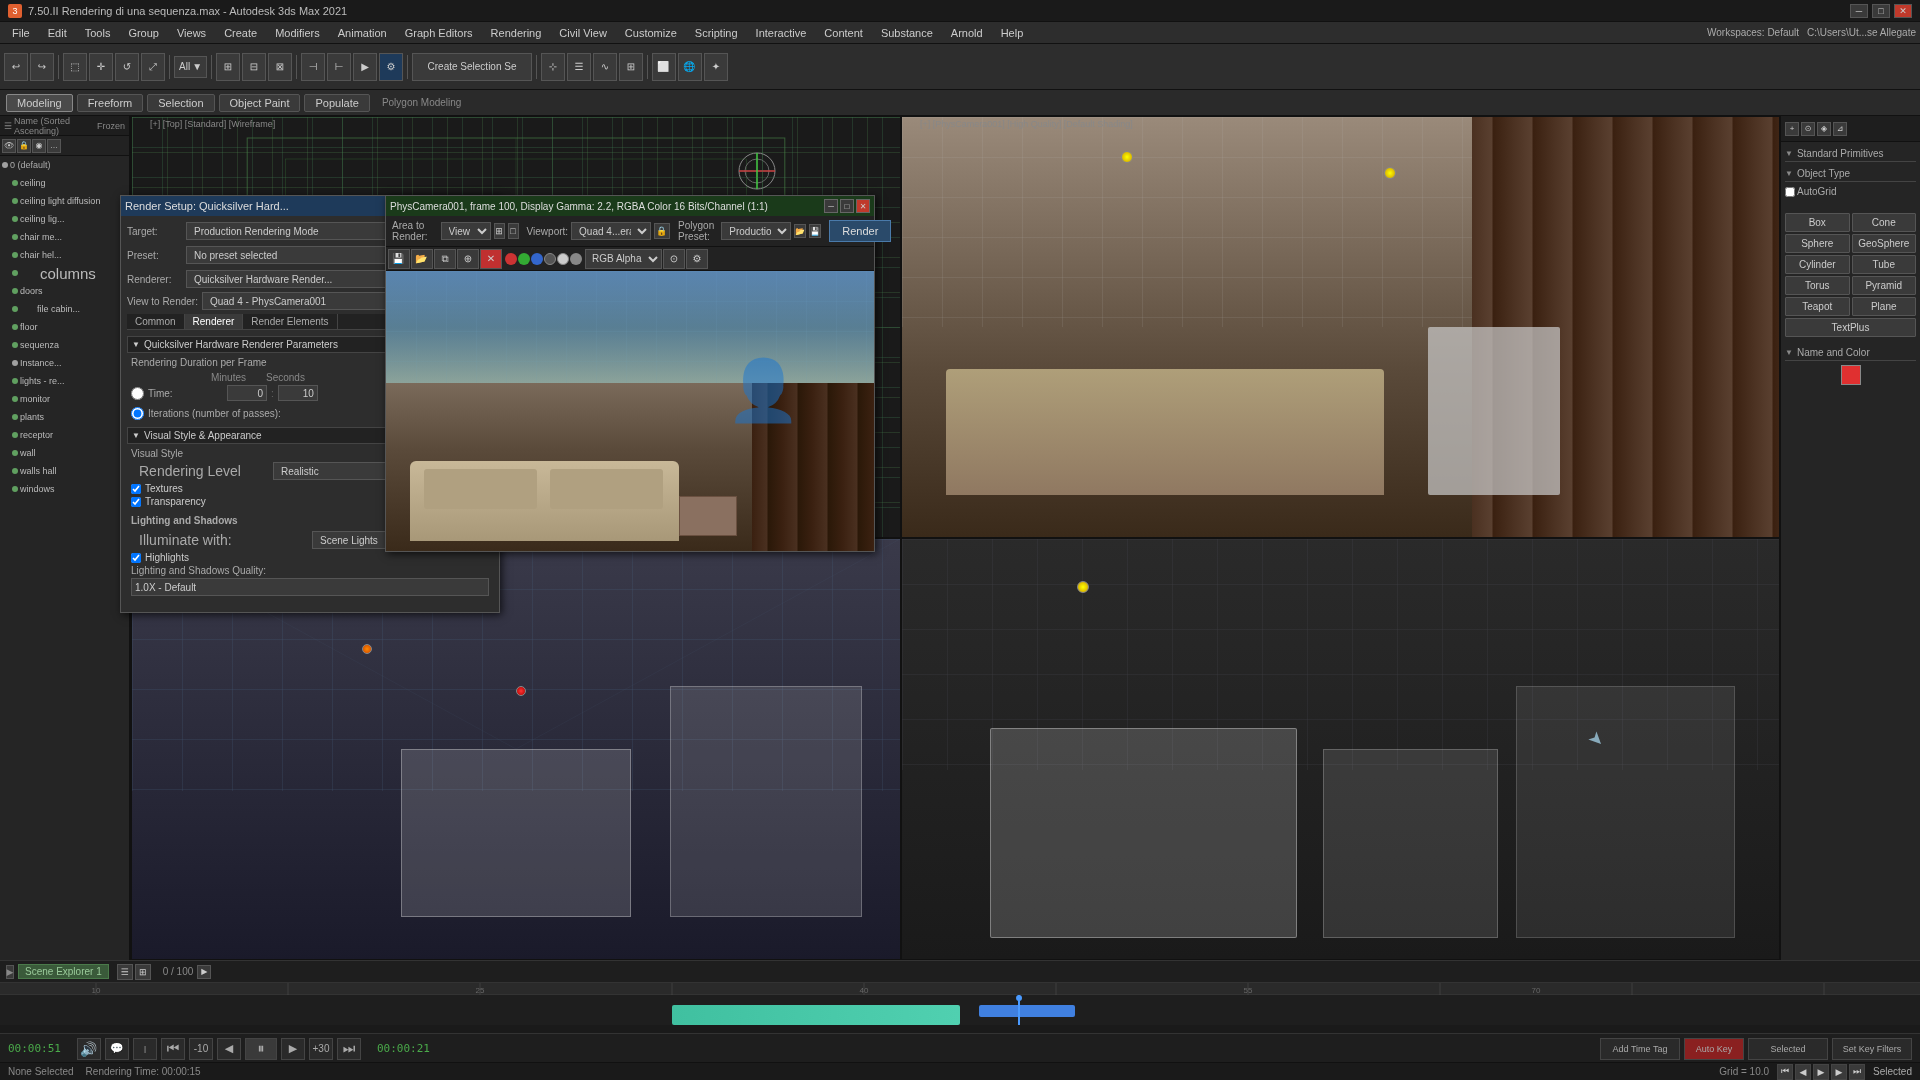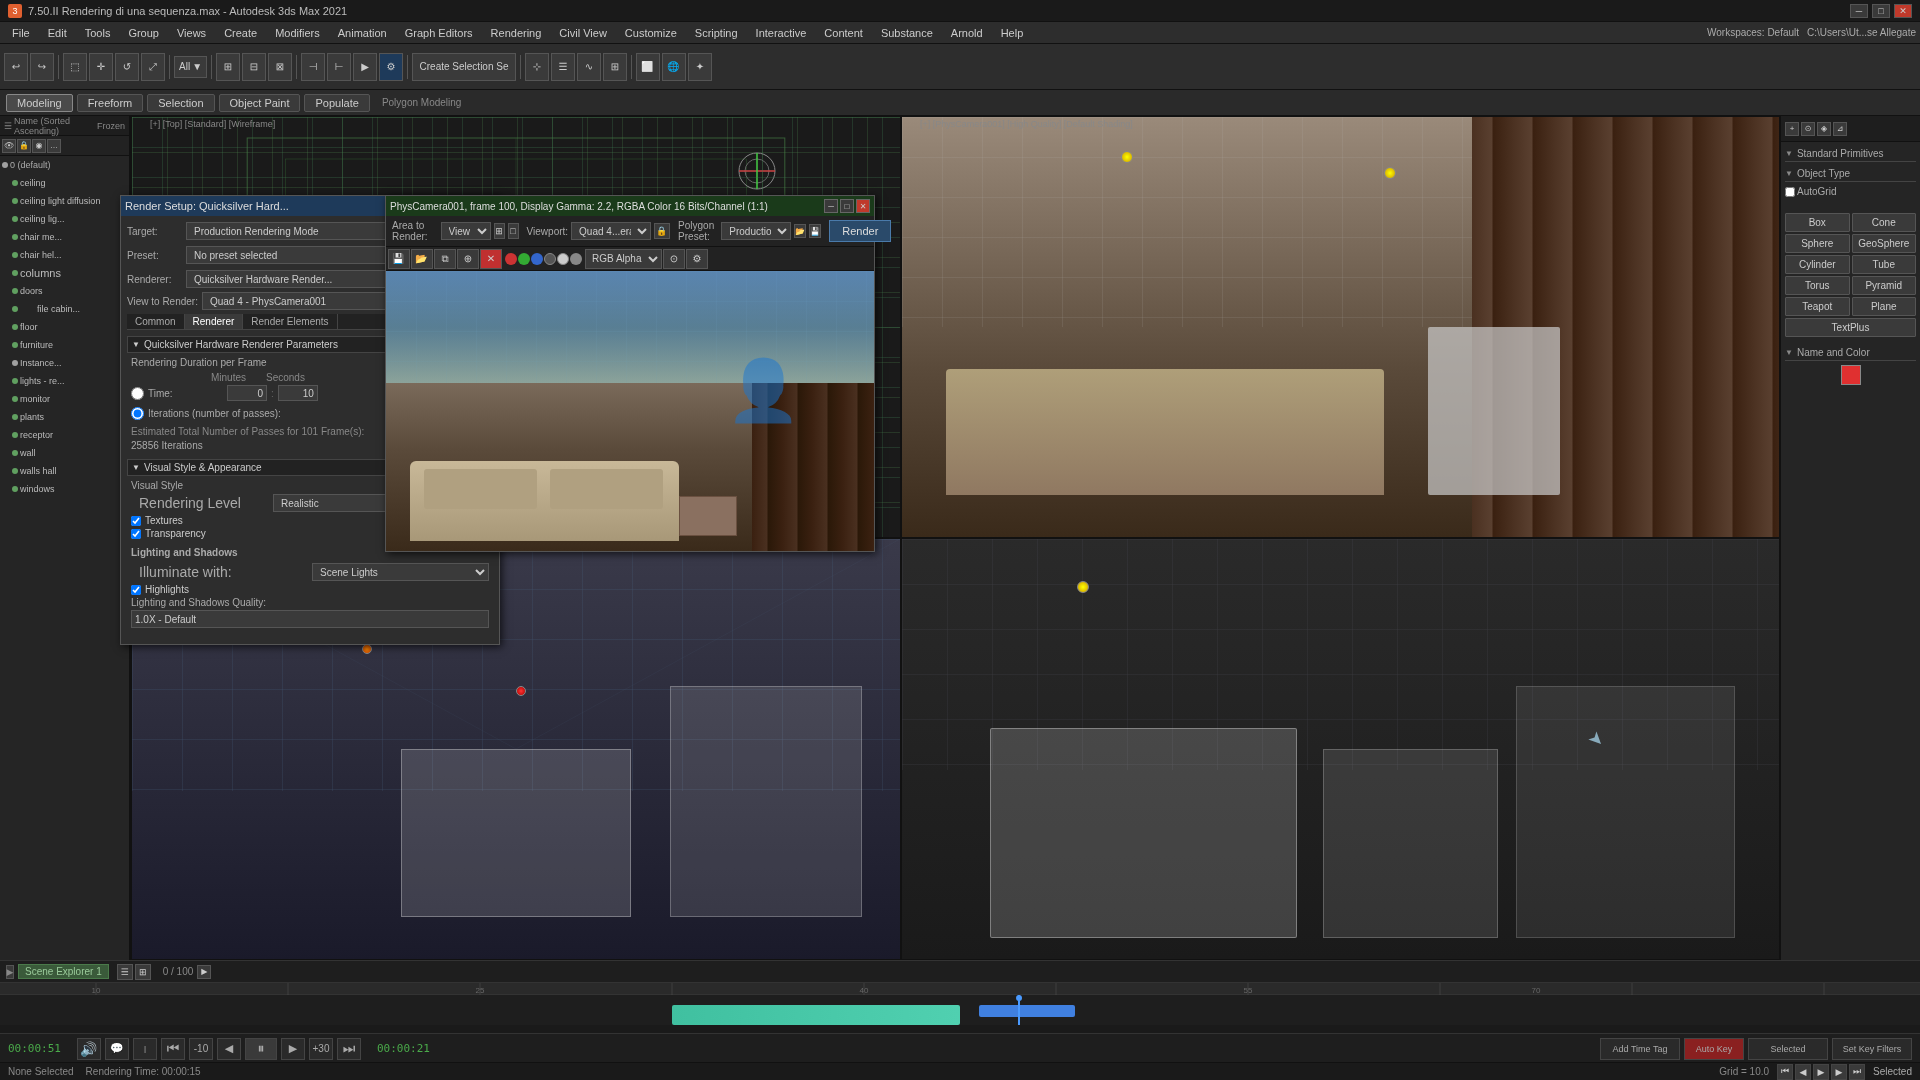--- a/index.html
+++ b/index.html
@@ -561,21 +561,21 @@
   <div class="toolbar-btn">⊟</div>
   <div class="toolbar-btn">⊠</div>
   <div class="toolbar-sep"></div>
 
   <div class="toolbar-btn">⊣</div>
   <div class="toolbar-btn">⊢</div>
   <div class="toolbar-btn">▶</div>
   <div class="toolbar-btn" style="background:#1e3a5a;">⚙</div>
   <div class="toolbar-sep"></div>
 
-  <div class="toolbar-btn" style="width:104px; background:#3a3a3a;">
+  <div class="toolbar-btn" style="width:120px; background:#3a3a3a;">
     <span style="font-size:10px;">Create Selection Se</span>
   </div>
   <div class="toolbar-sep"></div>
 
   <div class="toolbar-btn">⊹</div>
   <div class="toolbar-btn">☰</div>
   <div class="toolbar-btn">∿</div>
   <div class="toolbar-btn">⊞</div>
   <div class="toolbar-sep"></div>
   <div class="toolbar-btn">⬜</div>
@@ -633,41 +633,41 @@
         <span style="font-size:9px;">chair me...</span>
       </div>
       <div class="scene-item">
         <span style="width:8px;"></span>
         <div class="scene-dot" style="background:#60a060;"></div>
         <span style="font-size:9px;">chair hel...</span>
       </div>
       <div class="scene-item">
         <span style="width:8px;"></span>
         <div class="scene-dot" style="background:#60a060;"></div>
-        <span style="font-size:11px;">columns</span>
+        <span style="font-size:15px;margin-left:20px;">columns</span>
       </div>
       <div class="scene-item">
         <span style="width:8px;"></span>
         <div class="scene-dot" style="background:#60a060;"></div>
         <span style="font-size:9px;">doors</span>
       </div>
       <div class="scene-item">
         <span style="width:8px;"></span>
         <div class="scene-dot" style="background:#60a060;"></div>
         <span style="font-size:9px;padding-left:17px;">file cabin...</span>
       </div>
       <div class="scene-item">
         <span style="width:8px;"></span>
         <div class="scene-dot" style="background:#60a060;"></div>
         <span style="font-size:9px;">floor</span>
       </div>
       <div class="scene-item">
         <span style="width:8px;"></span>
         <div class="scene-dot" style="background:#60a060;"></div>
-        <span style="font-size:9px;">furniture</span>
+        <span style="font-size:9px;">sequenza</span>
       </div>
       <div class="scene-item">
         <span style="width:8px;"></span>
         <div class="scene-dot" style="background:#a0a0a0;"></div>
         <span style="font-size:9px;">Instance...</span>
       </div>
       <div class="scene-item">
         <span style="width:8px;"></span>
         <div class="scene-dot" style="background:#60a060;"></div>
         <span style="font-size:9px;">lights - re...</span>
@@ -925,24 +925,20 @@
         <input class="param-value" value="10" style="">
       </div>
 
       <div style="display:flex; align-items:center; gap:4px; margin-bottom:4px;">
         <input type="radio" name="duration" checked="" style="">
         <span style="font-size:10px; color:#aaa; flex:1;">Iterations (number of passes):</span>
         <input class="param-value" value="256" style="width: 50px;">
         <div style="width:14px; height:14px; background:#3a3a3a; border:1px solid #555; display:flex; align-items:center; justify-content:center; font-size:8px; cursor:pointer;">▲</div>
       </div>
 
-      <div style="font-size:10px; color:#888; line-height:1.4;">
-        <span>Estimated Total Number of Passes for 101 Frame(s):</span><br>
-        <span style="color:#aaa;">25856 Iterations</span>
-      </div>
     </div>
 
     <div class="section-header">
       <span>Visual Style &amp; Appearance</span>
     </div>
 
     <div class="param-group">
       <div style="font-size:10px; color:#aaa; margin-bottom:3px;">Visual Style</div>
       <div class="param-row">
         <span class="param-label">Rendering Level</span>

